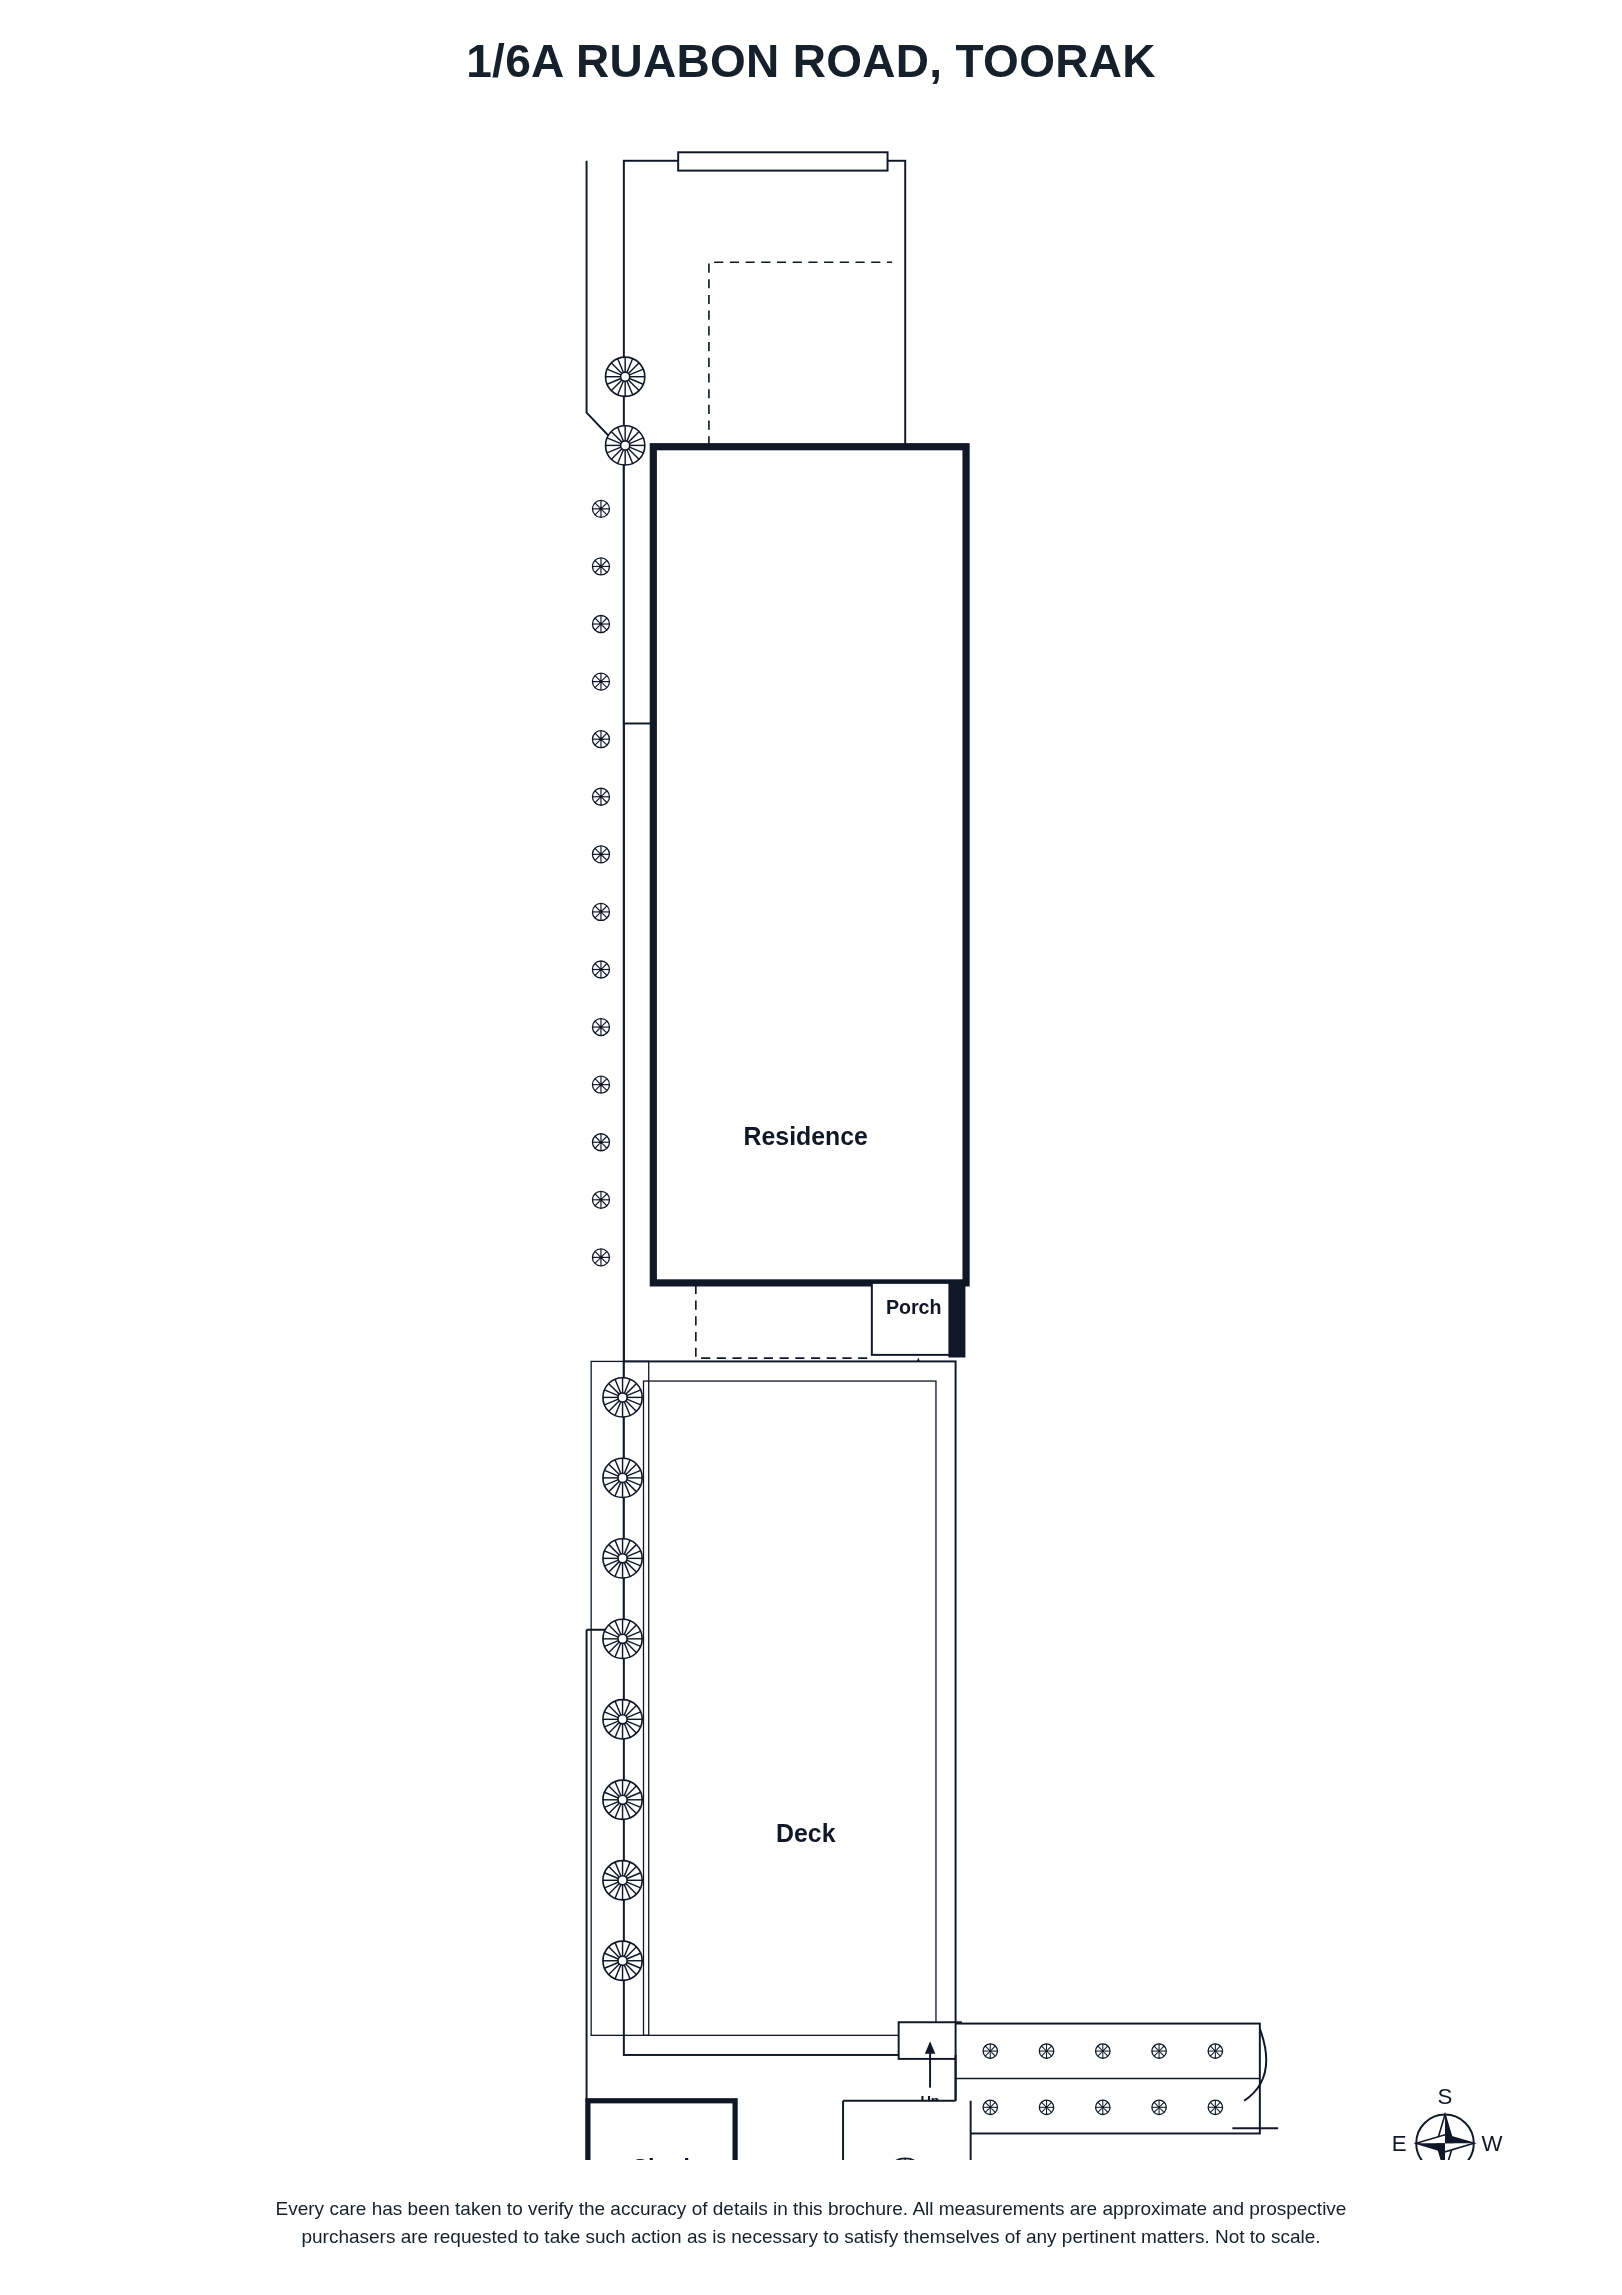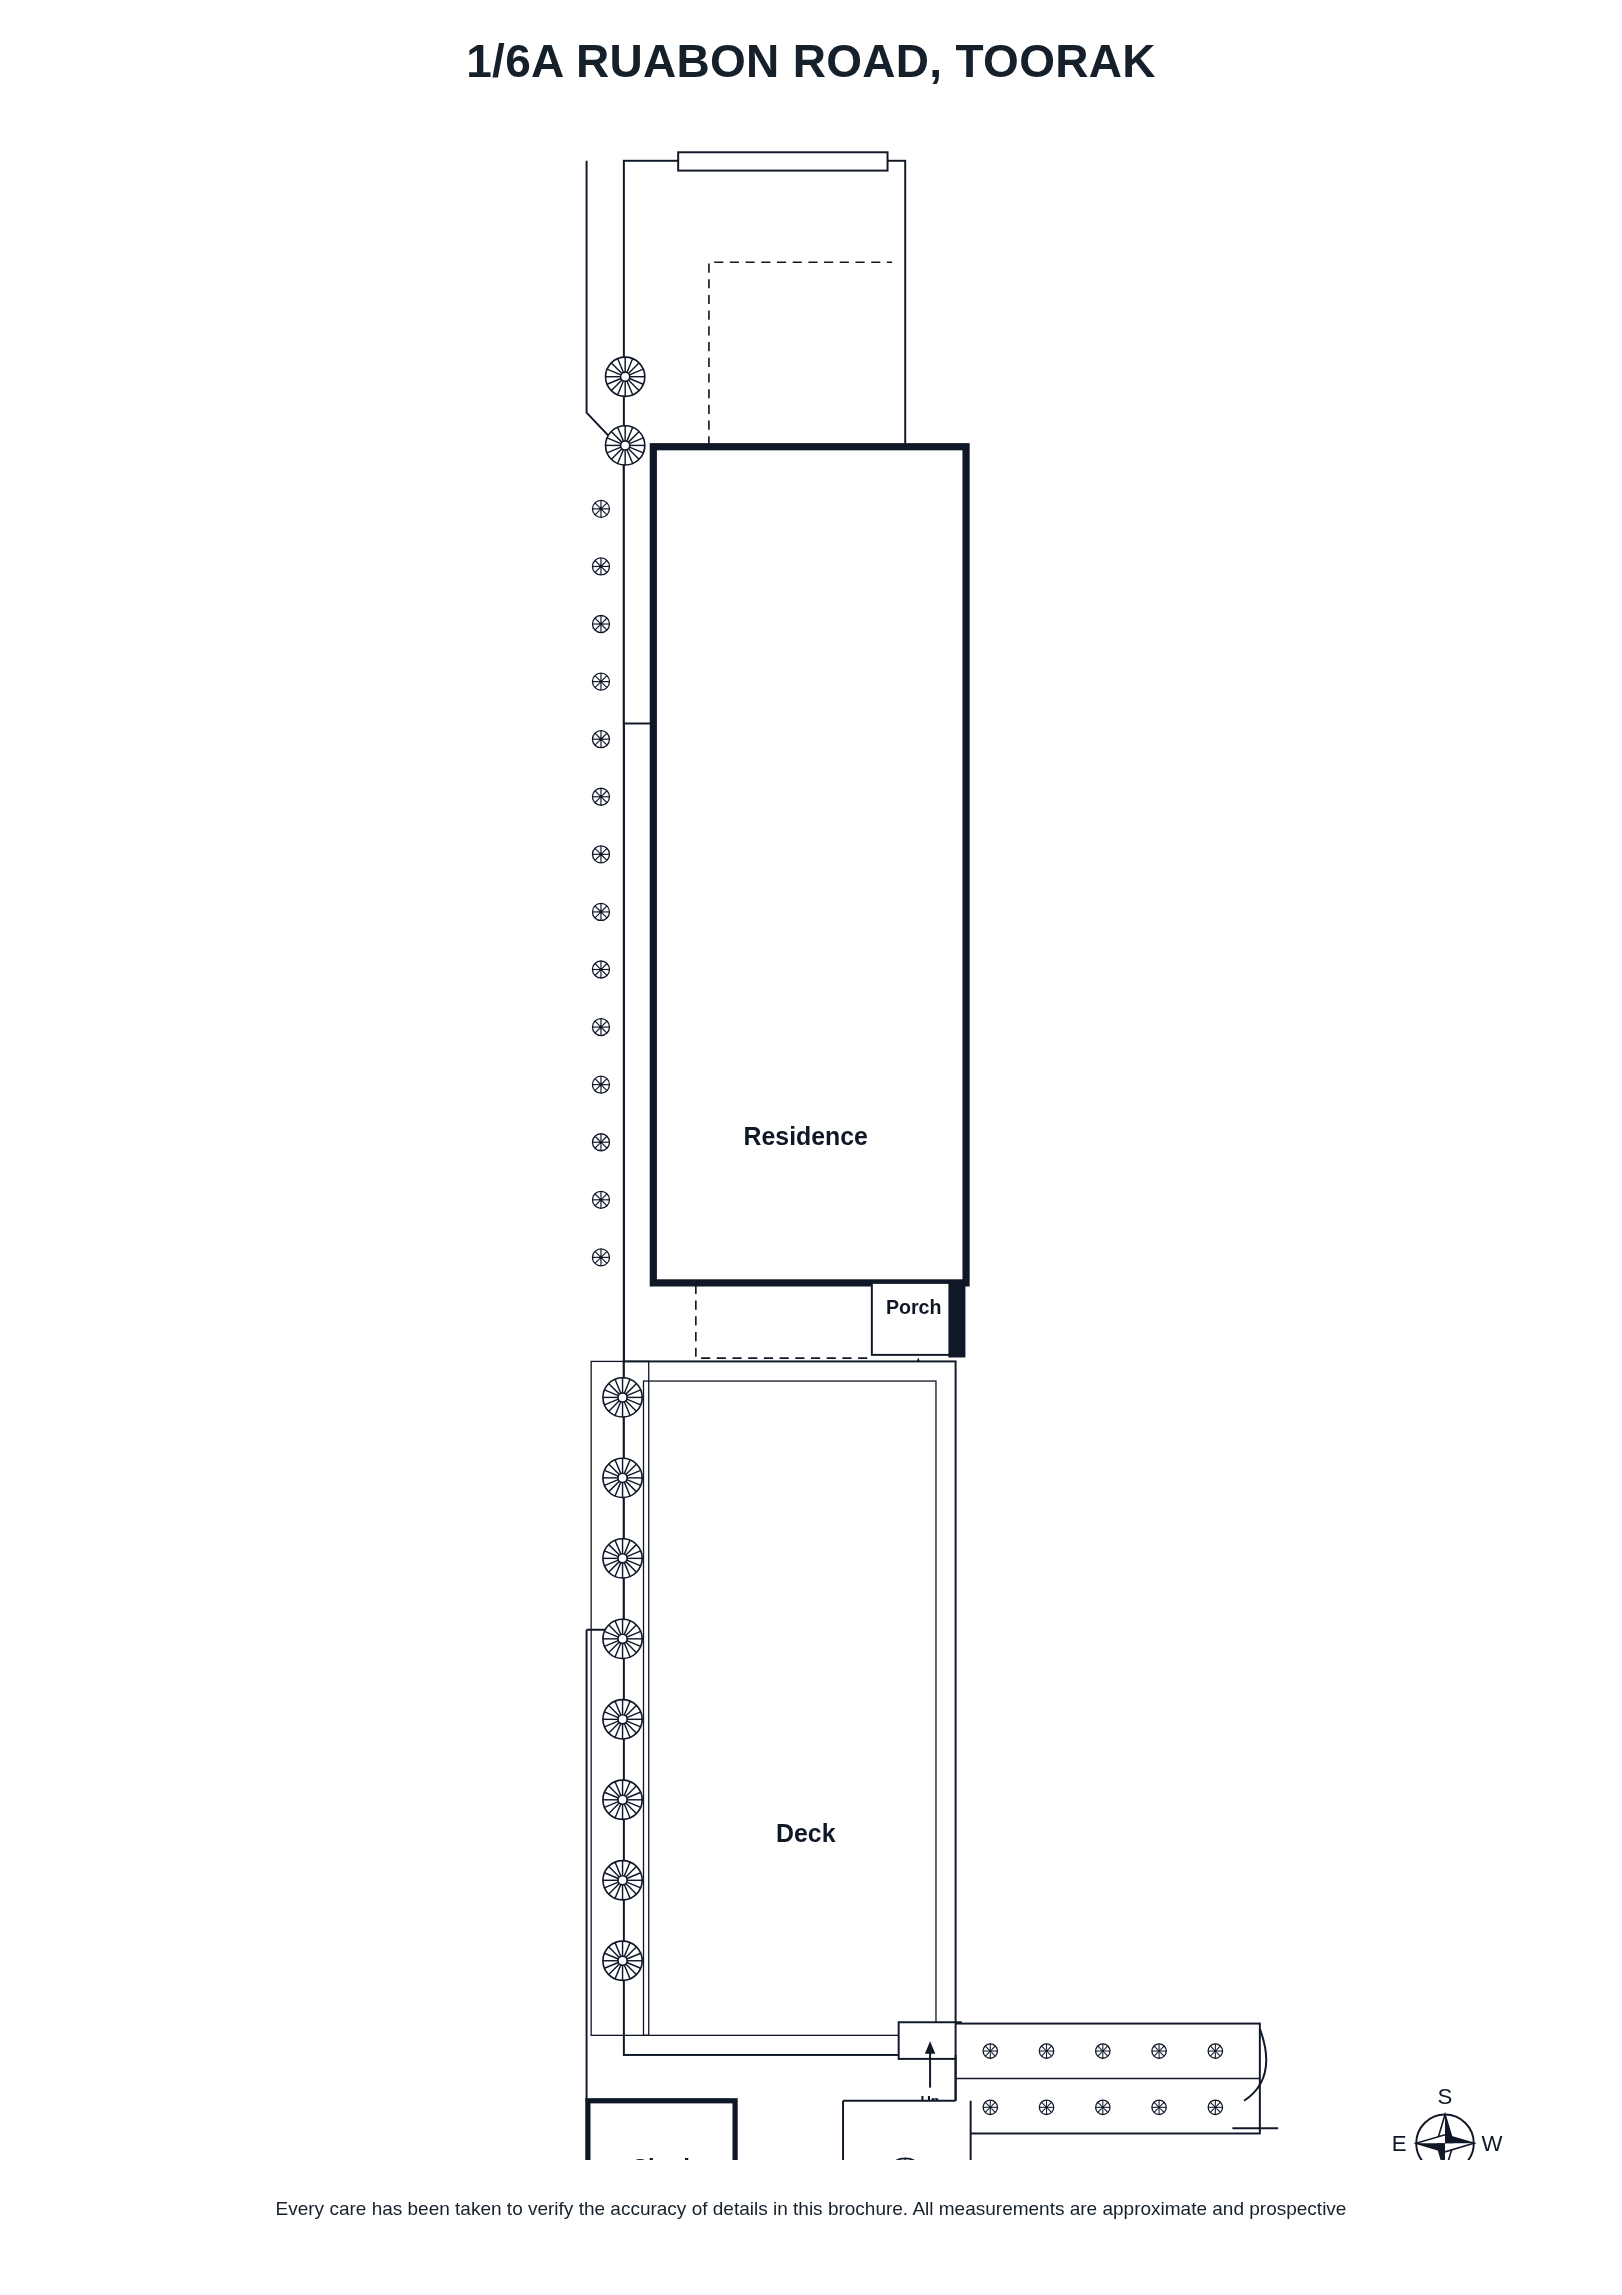--- a/index.html
+++ b/index.html
@@ -273,16 +273,17 @@
         <text class="compass-label" x="-70" y="12" text-anchor="middle">E</text>
         <text class="compass-label" x="72" y="12" text-anchor="middle">W</text>
       </g>
 
     </svg>
   </div>
 
   <div id="disclaimer">
     <span>Every care has been taken to verify the accuracy of details in this brochure. All measurements are approximate and prospective</span>
     <br>
+    <span>purchasers are requested to take such action as is necessary to satisfy themselves of any pertinent matters. Not to scale.</span>
   </div>
 
 </div>
 
 
 </body></html>

